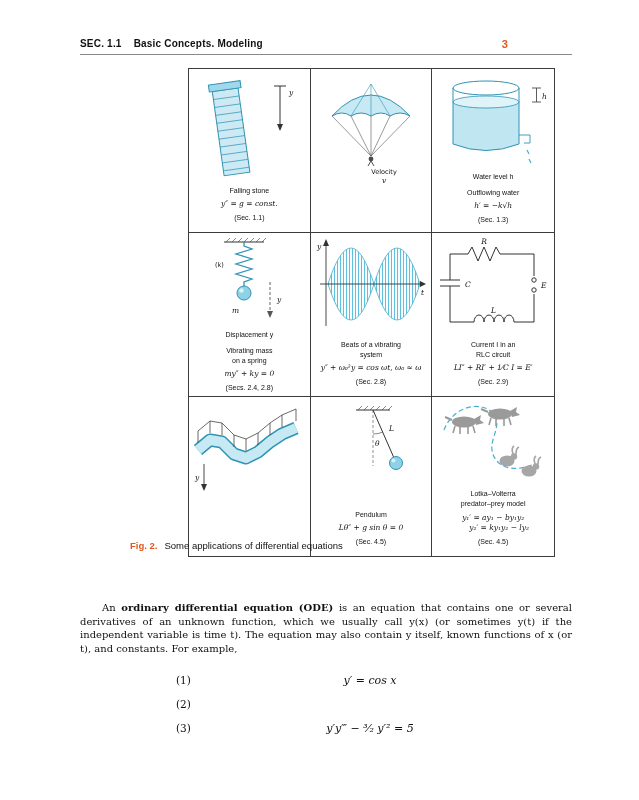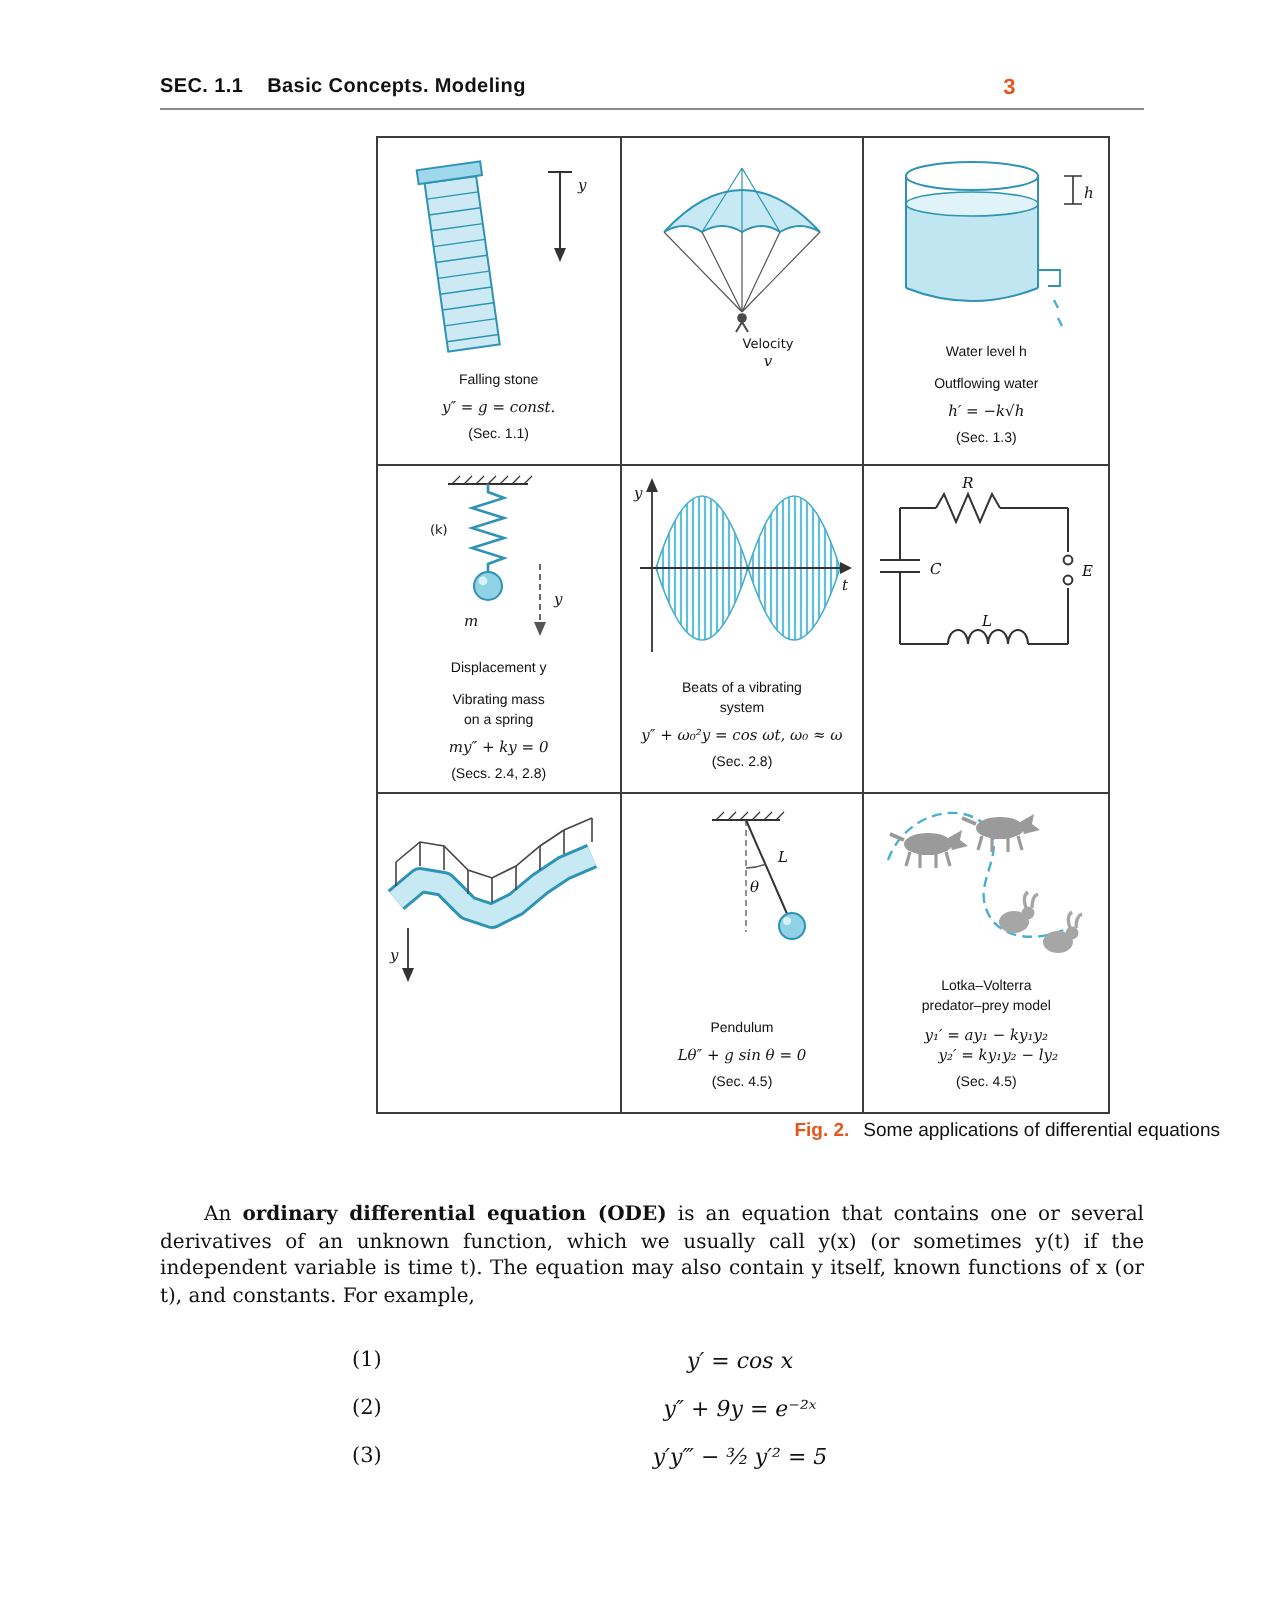--- a/index.html
+++ b/index.html
@@ -29,21 +29,21 @@
   .cap{font-size:7px;line-height:1.45;color:#111;}
   .cap-eq{font-family:"DejaVu Serif", serif;font-style:italic;font-size:7.5px;margin-top:3px;}
   .cap-eq2{font-family:"DejaVu Serif", serif;font-style:italic;font-size:7.5px;margin-top:0;padding-left:12px;}
   .cap-sec{margin-top:2.5px;}
   .cap-annot{margin-bottom:6px;}
 
   .svgl{font-family:"DejaVu Serif", serif;font-style:italic;font-size:7.5px;fill:#111;}
   .svgt{font-family:"DejaVu Sans", sans-serif;font-size:6.5px;fill:#111;}
 
   
-  .fig-caption{position:absolute;top:560px;left:130px;width:480px;text-align:right;font-size:9.5px;}
+  .fig-caption{position:absolute;top:540px;left:130px;width:480px;text-align:left;font-size:9.5px;}
   .fig-caption .fig-label{color:#e4571c;font-weight:bold;margin-right:7px;}
 
   
   .intro{position:absolute;top:601px;left:80px;width:492px;margin:0;
          font-family:"DejaVu Serif", serif;font-size:10px;line-height:1.36;
          text-align:justify;text-indent:22px;}
   .intro b{font-weight:bold;}
 
   
   .eqrow{position:absolute;left:80px;width:492px;height:16px;}
@@ -164,20 +164,26 @@
         <path d="M16,18 H34 M66,18 H100 M100,18 V40 M100,58 V86 M16,18 V44 M16,50 V86 M6,44 H26 M6,50 H26 M16,86 H40 M80,86 H100" stroke="#333" stroke-width="1" fill="none"></path>
         <polyline points="34,18 38,11 44,25 50,11 56,25 62,11 66,18" fill="none" stroke="#333" stroke-width="1"></polyline>
         <path d="M40,86 a5,7 0 0 1 10,0 a5,7 0 0 1 10,0 a5,7 0 0 1 10,0 a5,7 0 0 1 10,0" fill="none" stroke="#333" stroke-width="1"></path>
         <circle cx="100" cy="44" r="2.2" fill="#fff" stroke="#333"></circle>
         <circle cx="100" cy="54" r="2.2" fill="#fff" stroke="#333"></circle>
         <text x="50" y="8" class="svgl" text-anchor="middle">R</text>
         <text x="31" y="51" class="svgl">C</text>
         <text x="57" y="77" class="svgl">L</text>
         <text x="107" y="52" class="svgl">E</text>
       </svg>
+      <div class="caps">
+        <div class="cap">Current I in an</div>
+        <div class="cap">RLC circuit</div>
+        <div class="cap cap-eq">LI″ + RI′ + 1⁄C I = E′</div>
+        <div class="cap cap-sec">(Sec. 2.9)</div>
+      </div>
     </div>
 
     <div class="cell">
       <svg width="118" height="98" viewBox="0 0 118 98">
         <polyline points="8,50 20,40 32,42 44,54 56,58 68,52 80,42 92,34 106,28" fill="none" stroke="#2e93b4" stroke-width="13" stroke-linejoin="round"></polyline>
         <polyline points="8,50 20,40 32,42 44,54 56,58 68,52 80,42 92,34 106,28" fill="none" stroke="#c6e9f3" stroke-width="10" stroke-linejoin="round"></polyline>
         <path d="M8,43 V31 M20,33 V21 M32,35 V23 M44,47 V35 M56,51 V39 M68,45 V33 M80,35 V23 M92,27 V15 M106,21 V9" stroke="#444" stroke-width="0.8" fill="none"></path>
         <polyline points="8,31 20,21 32,23 44,35 56,39 68,33 80,23 92,15 106,9" fill="none" stroke="#444" stroke-width="0.8"></polyline>
         <path d="M14,64 V86" stroke="#333" stroke-width="0.9"></path>
         <polygon points="11,84 17,84 14,91" fill="#333"></polygon>
@@ -221,40 +227,39 @@
         </defs>
         <path d="M10,30 C18,8 44,0 58,12 C70,22 56,38 58,50 C60,66 78,74 100,64" fill="none" stroke="#49b0d0" stroke-width="1.2" stroke-dasharray="5,3"></path>
         <use href="#wolf" x="16" y="12"></use>
         <use href="#wolf" x="52" y="4"></use>
         <use href="#rabbit" x="66" y="52"></use>
         <use href="#rabbit" x="88" y="62"></use>
       </svg>
       <div class="caps">
         <div class="cap">Lotka–Volterra</div>
         <div class="cap">predator–prey model</div>
-        <div class="cap cap-eq">y₁′ = ay₁ − ky₁y₂</div>
+        <div class="cap cap-eq">y₁′ = ay₁ − by₁y₂</div>
         <div class="cap cap-eq2">y₂′ = ky₁y₂ − ly₂</div>
         <div class="cap cap-sec">(Sec. 4.5)</div>
       </div>
     </div>
 
   </div>
 
   <div class="fig-caption">
     <span class="fig-label">Fig. 2.</span><span>Some applications of differential equations</span>
   </div>
 
   <p class="intro"><span>An </span><b>ordinary differential equation (ODE)</b><span> is an equation that contains one or several derivatives of an unknown function, which we usually call y(x) (or sometimes y(t) if the independent variable is time t). The equation may also contain y itself, known functions of x (or t), and constants. For example,</span></p>
 
   <div class="eqrow" style="top:674px">
     <span class="eqnum">(1)</span>
     <span class="eqexpr">y′ = cos x</span>
   </div>
   <div class="eqrow" style="top:698px">
     <span class="eqnum">(2)</span>
-    <span class="eqexpr">y″ + 9y = e⁻²ˣ</span>
   </div>
   <div class="eqrow" style="top:722px">
     <span class="eqnum">(3)</span>
     <span class="eqexpr">y′y‴ − ³⁄₂ y′² = 5</span>
   </div>
 
 </div>
 
 </body></html>

